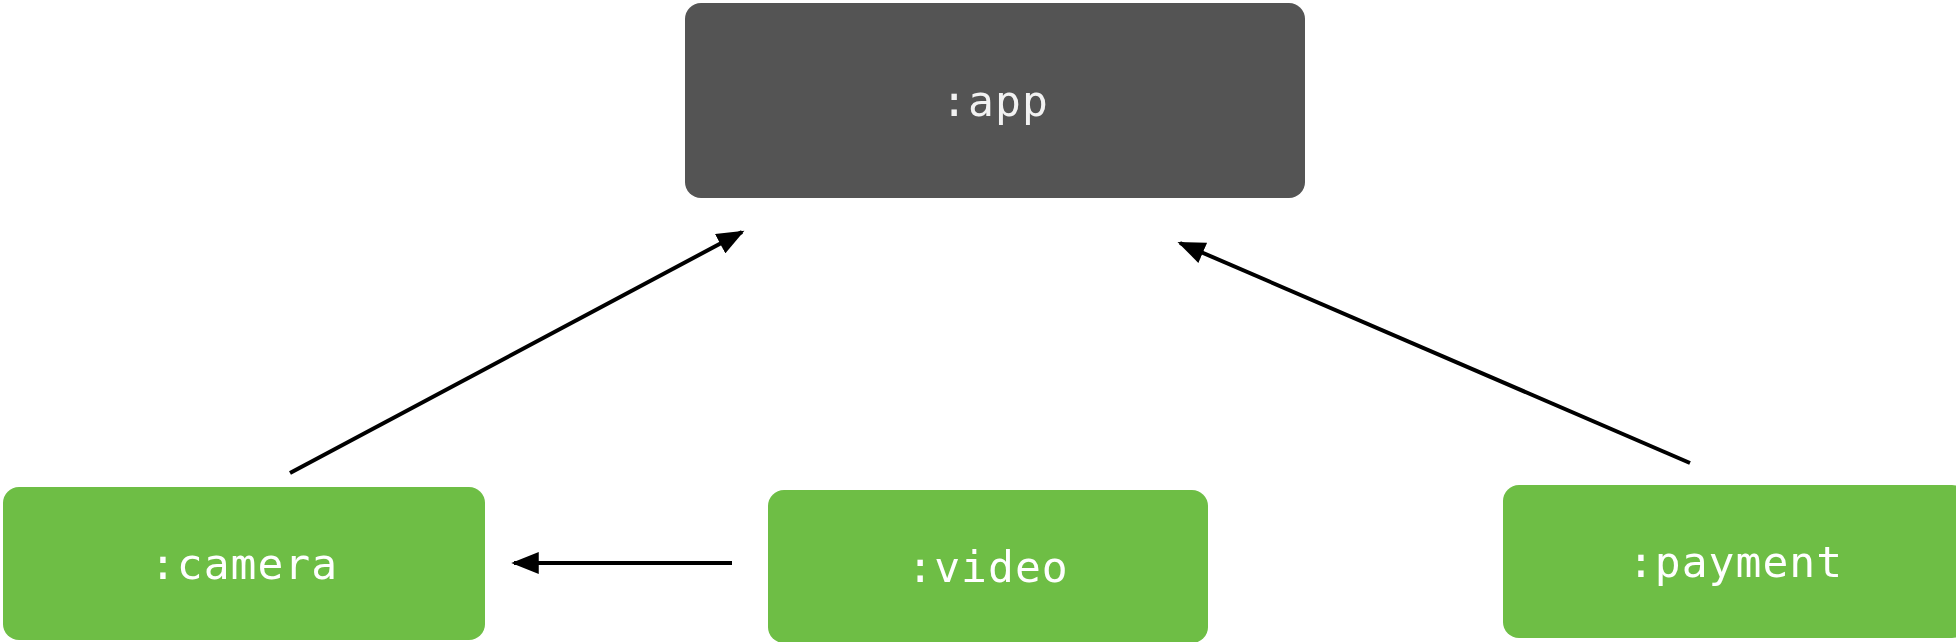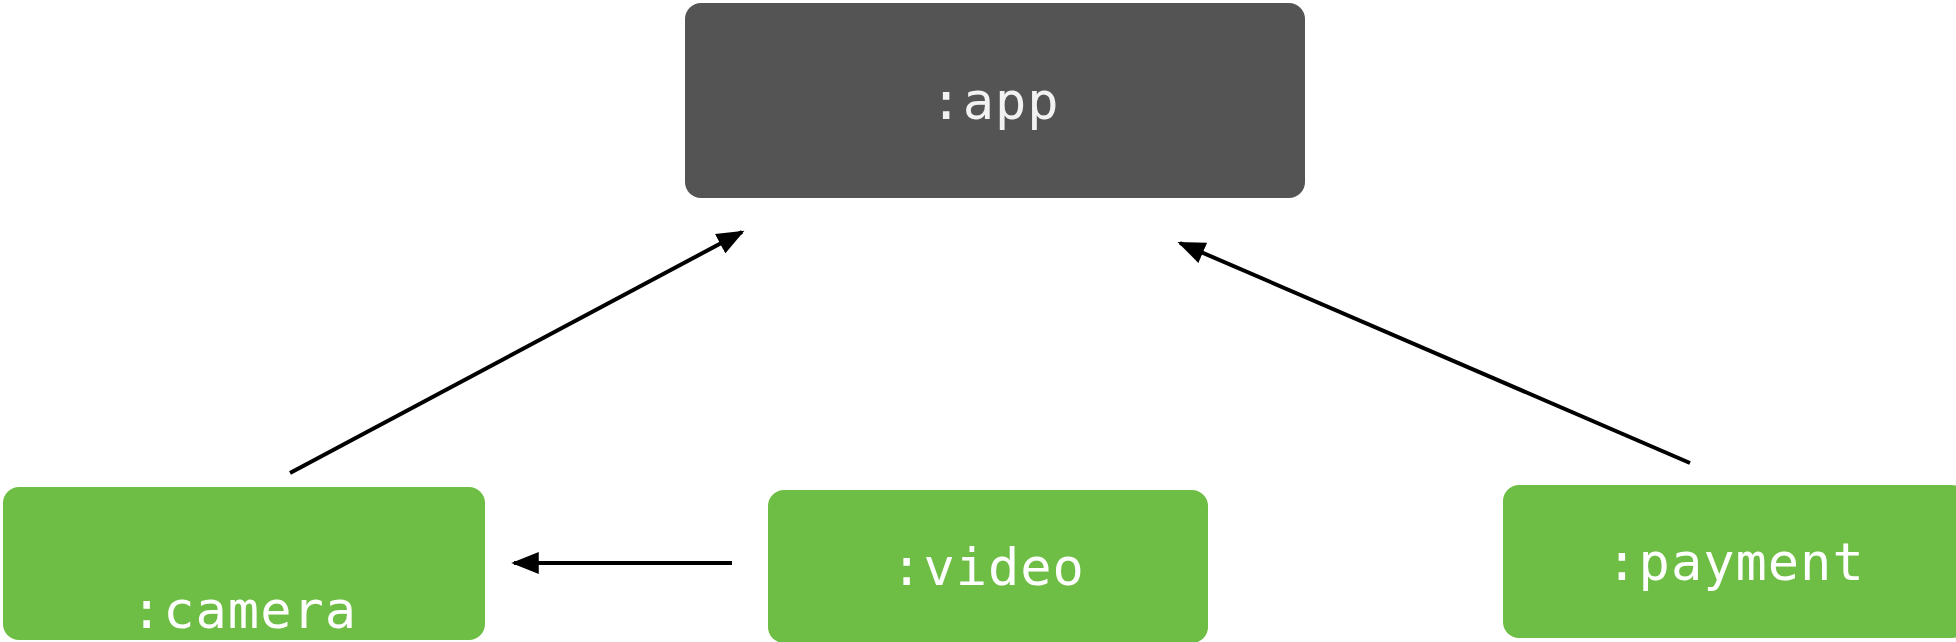--- a/index.html
+++ b/index.html
@@ -14,21 +14,21 @@
     background: #ffffff;
     overflow: hidden;
     font-family: "DejaVu Sans Mono", "Liberation Mono", monospace;
   }
   .node {
     position: absolute;
     border-radius: 16px;
     display: flex;
     align-items: center;
     justify-content: center;
-    font-size: 52px;
+    font-size: 43px;
     letter-spacing: 1px;
     white-space: nowrap;
     box-sizing: border-box;
   }
   #node-app     { left: 685px;  top: 3px;   width: 620px; height: 195px; }
   #node-camera  { left: 3px;    top: 487px; width: 482px; height: 153px; }
   #node-video   { left: 768px;  top: 490px; width: 440px; height: 153px; }
   #node-payment { left: 1487px; top: 485px; width: 465px; height: 153px; }
   #edges {
     position: absolute;
@@ -52,21 +52,21 @@
     </defs>
     <line x1="290" y1="473" x2="742" y2="232" stroke-width="4" marker-end="url(#arrowhead)" style="stroke: rgb(0, 0, 0);"></line>
     <line x1="1690" y1="463" x2="1180" y2="243" stroke-width="4" marker-end="url(#arrowhead)" style="stroke: rgb(0, 0, 0);"></line>
     <line x1="732" y1="563" x2="514" y2="563" stroke-width="4" marker-end="url(#arrowhead)" style="stroke: rgb(0, 0, 0);"></line>
   </svg>
 
   <div class="node" id="node-app" style="background-color: rgb(84, 84, 84); color: rgb(242, 242, 242);">
     <span>:app</span>
   </div>
 
-  <div class="node" id="node-camera" style="background-color: rgb(110, 190, 69); color: rgb(255, 255, 255); align-items: flex-end;">
+  <div class="node" id="node-camera" style="background-color: rgb(110, 190, 69); color: rgb(255, 255, 255);">
     <span>:camera</span>
   </div>
 
   <div class="node" id="node-video" style="background-color: rgb(110, 190, 69); color: rgb(255, 255, 255);">
     <span>:video</span>
   </div>
 
   <div class="node" id="node-payment" style="background-color: rgb(110, 190, 69); color: rgb(255, 255, 255); margin-left: 16px;">
     <span>:payment</span>
   </div>

